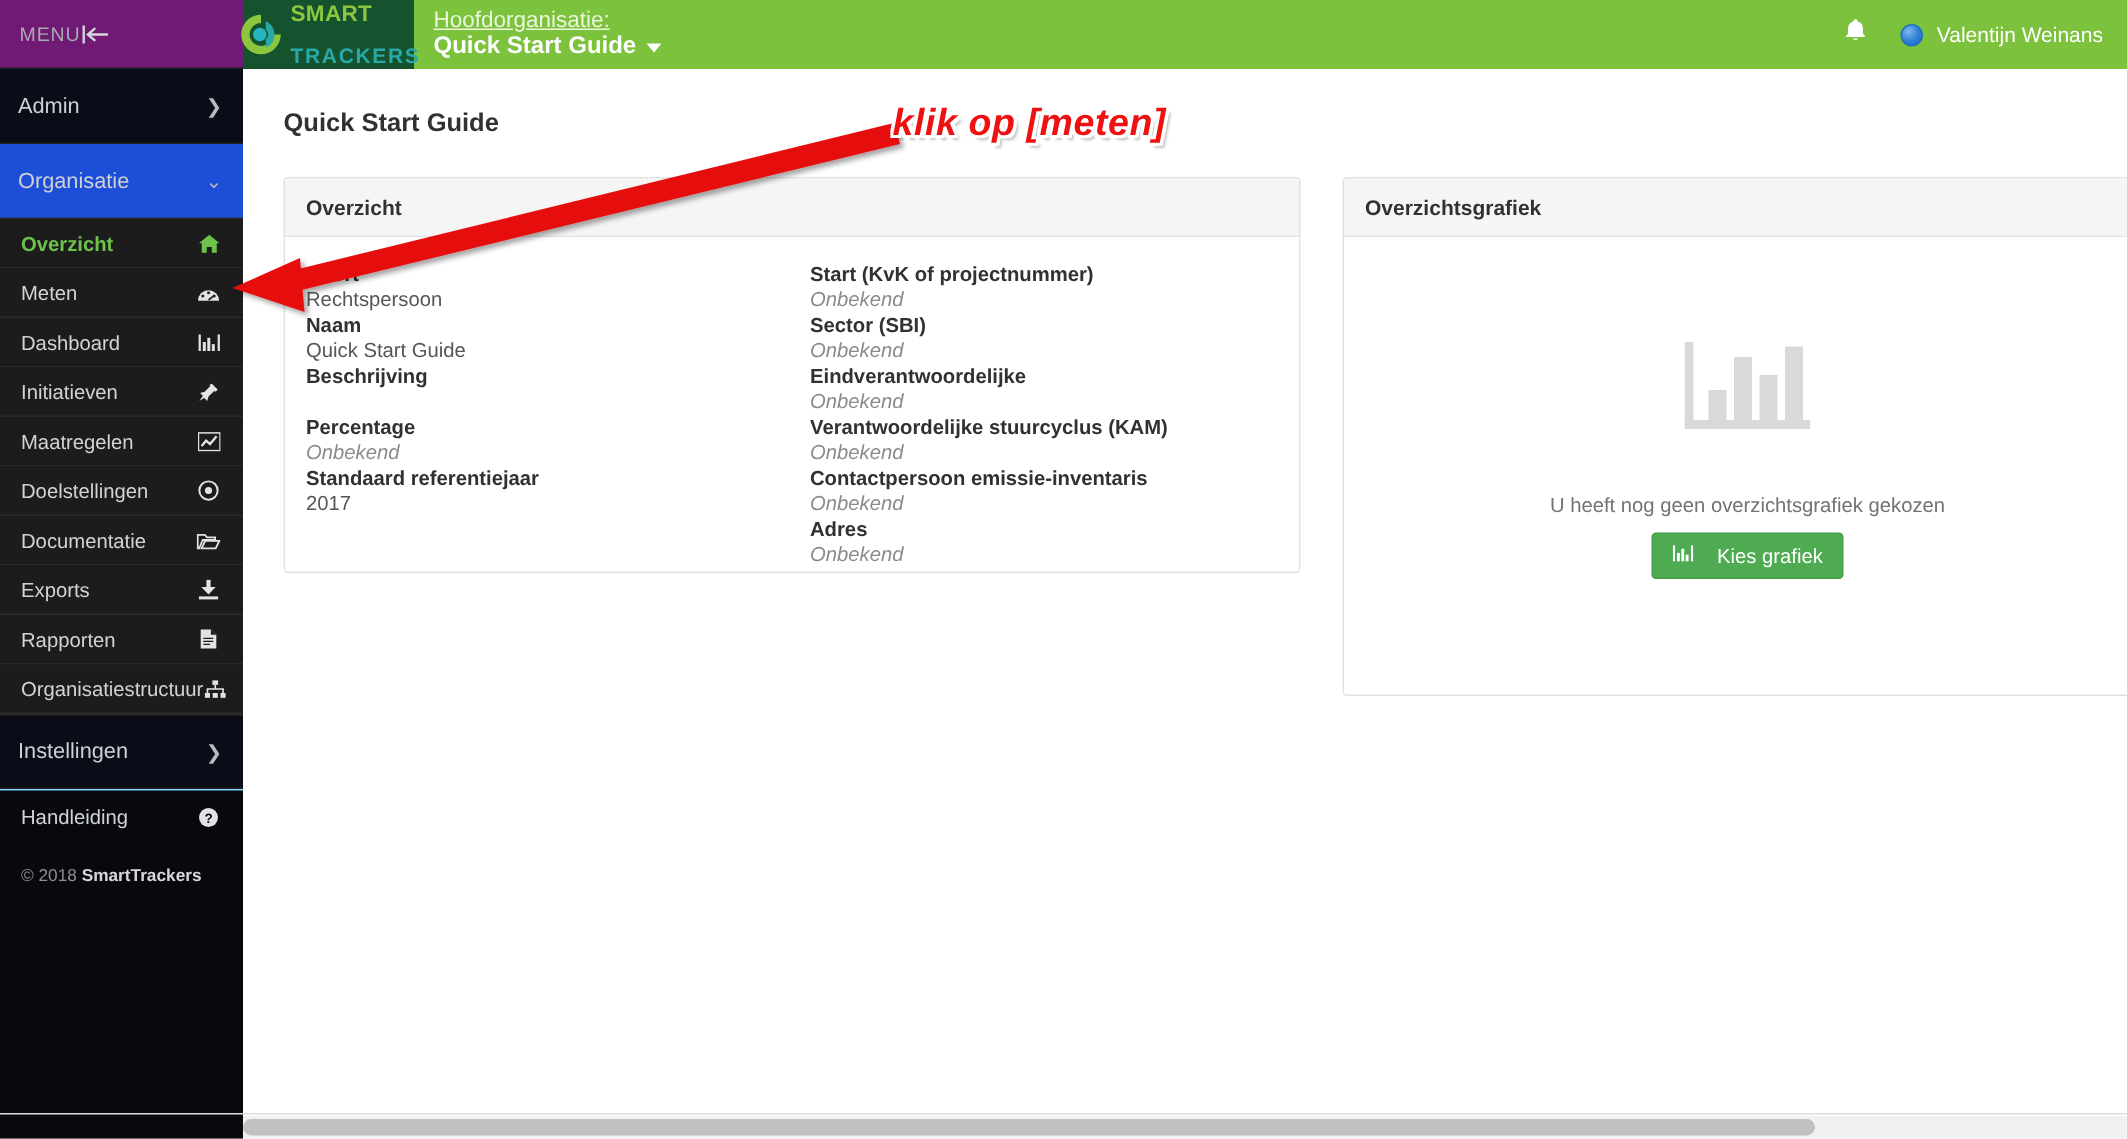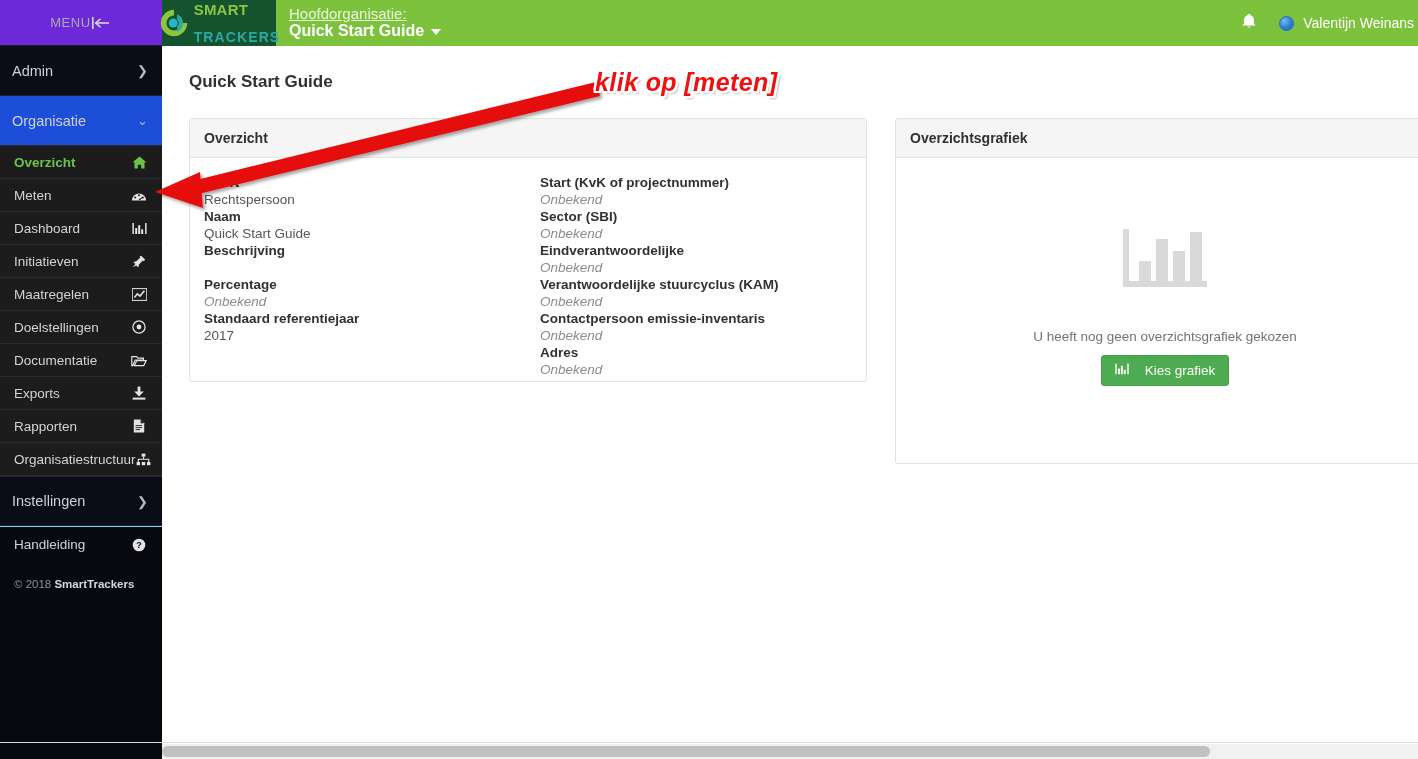--- a/index.html
+++ b/index.html
@@ -14,23 +14,23 @@
 
   
   .sidebar {
     position: absolute; left: 0; top: 0;
     width: 162px; height: 742px;
     background: #07090f;
     color: #c8c8c8;
   }
   .menu-bar {
     height: 46px;
-    display: flex; align-items: center; justify-content: center;
+    display: flex; align-items: center; justify-content: flex-start;
     padding: 0 14px 0 13px;
-    background: #6d28d9;
+    background: #701a75;
     border-bottom: 1px solid #1e1e1e;
   }
   .menu-label {
     font-size: 13px; letter-spacing: .6px; color: #a9aab0;
   }
   .collapse-icon { display: inline-block; color: #d5d6da; }
   .collapse-icon svg { display: block; }
 
   .nav-section {
     display: flex; align-items: center; justify-content: space-between;
@@ -97,21 +97,21 @@
   .org-name { font-size: 16px; font-weight: bold; display: flex; align-items: center; gap: 7px; cursor: pointer; }
   .caret-down {
     width: 0; height: 0;
     border-left: 5px solid transparent;
     border-right: 5px solid transparent;
     border-top: 6px solid #ffffff;
     display: inline-block;
   }
   .topbar-right {
     margin-left: auto; display: flex; align-items: center; gap: 22px;
-    padding-right: 4px; color: #ffffff;
+    padding-right: 16px; color: #ffffff;
   }
   .bell { cursor: pointer; }
   .user-chip { display: flex; align-items: center; gap: 9px; font-size: 14px; cursor: pointer; }
   .avatar {
     width: 15px; height: 15px; border-radius: 50%;
     background: radial-gradient(circle at 33% 30%, #7fb8ee 0%, #2b7fd4 55%, #1667bd 100%);
     border: 1px solid #1f6fc4;
     flex: none;
   }
 

